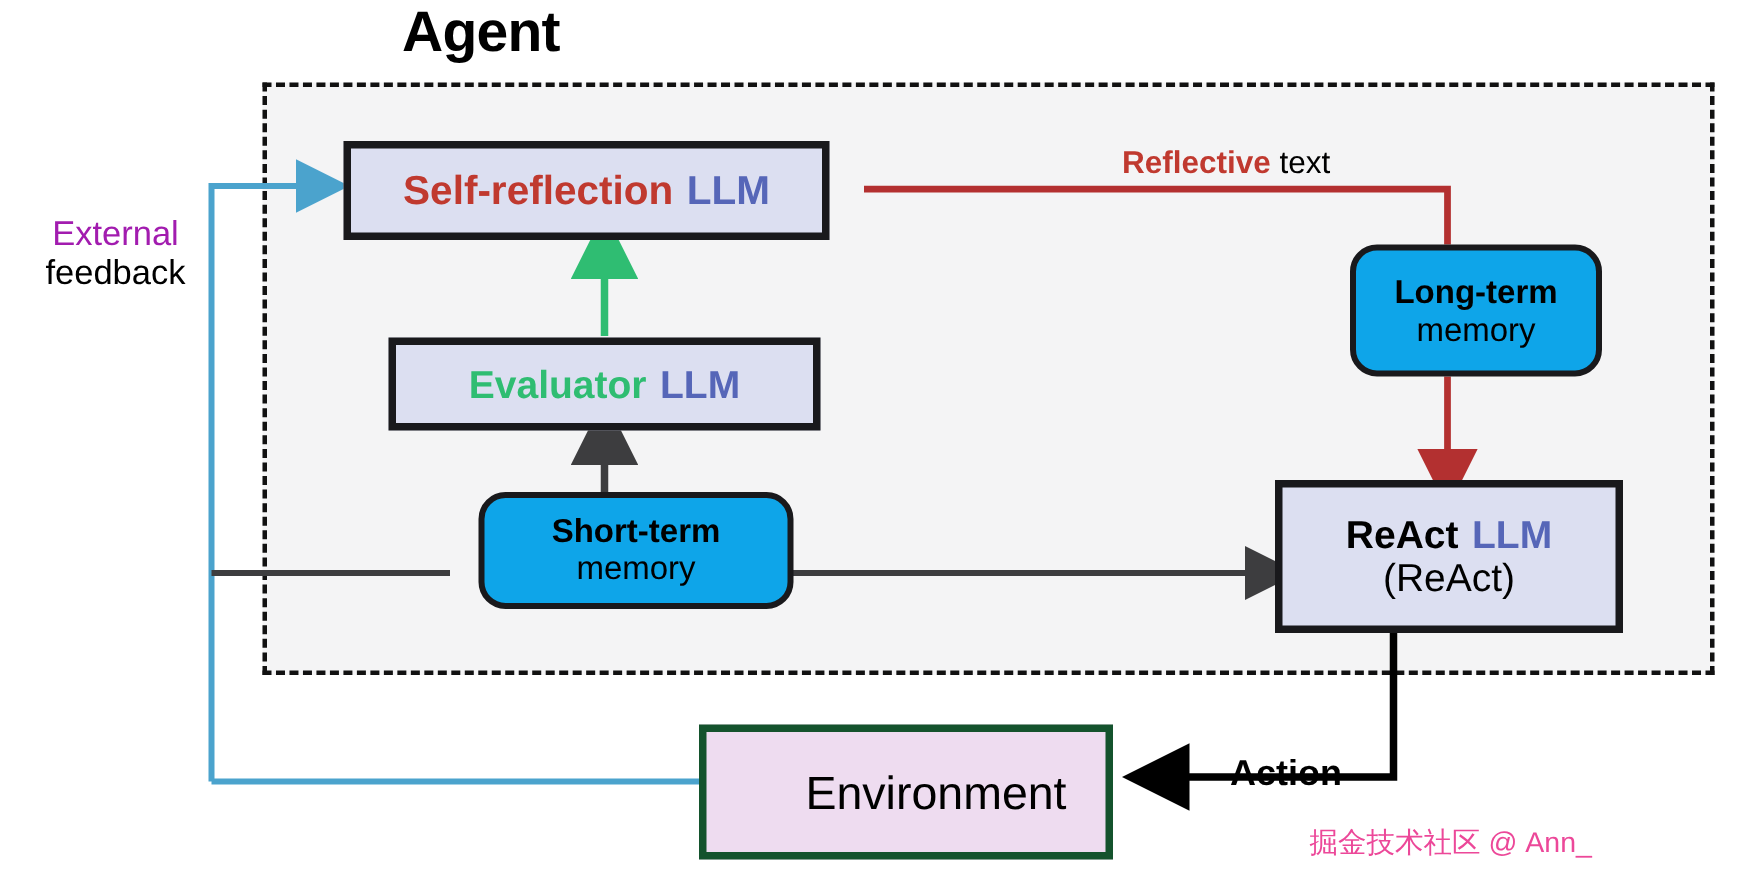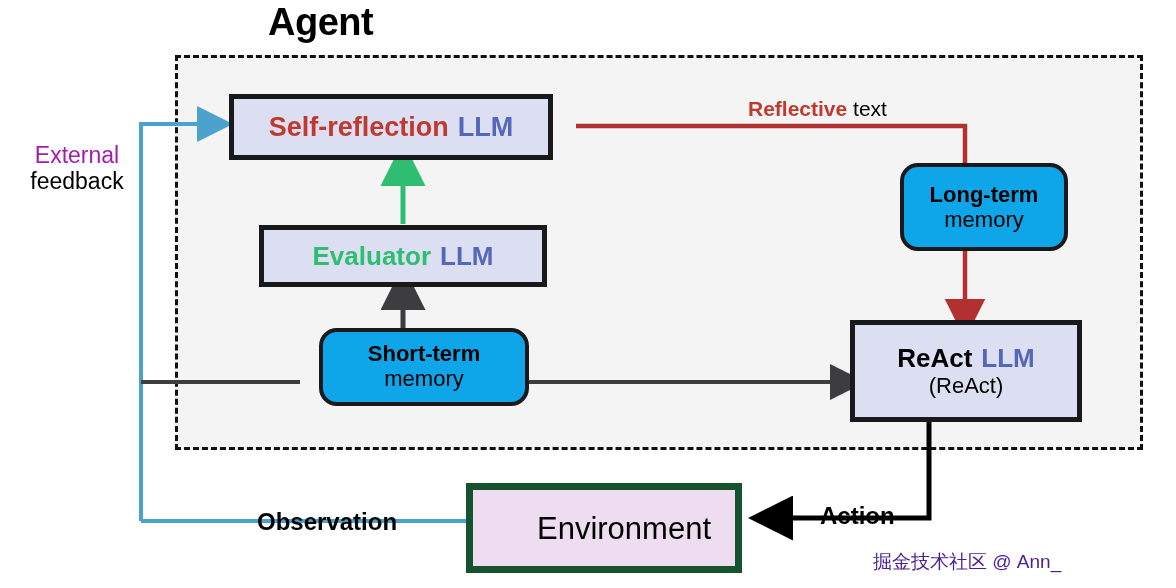--- a/index.html
+++ b/index.html
@@ -55,21 +55,21 @@
     border: 5px solid #19191c;
     background: #dcdff1;
   }
   .node-round {
     border: 4px solid #19191c;
     background: #0ea5e9;
     border-radius: 18px;
     margin-left: 20px;
   }
   .node-env {
-    border: 7px solid #14532d;
+    border: 5px solid #14532d;
     background: #eedcf0;
     padding-left: 40px;
   }
 
   .t-bold { font-weight: 700; }
   .t-reg  { font-weight: 400; }
 
   .c-red    { color: #c0392f; }
   .c-blue   { color: #5666b8; }
   .c-green  { color: #2fbd72; }
@@ -96,21 +96,21 @@
   #long-term {
     left: 880px; top: 163px; width: 168px; height: 88px;
   }
   #long-term .line1 { font-size: 22px; line-height: 1.15; }
   #long-term .line2 { font-size: 22px; line-height: 1.15; }
 
   #actor {
     left: 850px; top: 320px; width: 232px; height: 102px;
   }
   #actor .line1 { font-size: 26px; line-height: 1.12; white-space: nowrap; }
-  #actor .line2 { font-size: 22px; line-height: 1.15; text-align: center; }
+  #actor .line2 { font-size: 26px; line-height: 1.15; text-align: center; }
 
   #environment {
     left: 466px; top: 483px; width: 276px; height: 90px;
   }
   #environment .label { font-size: 31px; line-height: 1; }
 
   
   .flabel {
     position: absolute;
     white-space: nowrap;
@@ -139,21 +139,21 @@
   #action-label {
     left: 804px; top: 503px;
     font-size: 24px;
     font-weight: 700;
     margin-left: 16px;
   }
   #watermark {
     position: absolute;
     left: 873px; top: 549px;
     font-size: 19px;
-    color: #4c1d95;
+    color: #ec4899;
     white-space: nowrap;
   }
 
   svg.wires {
     position: absolute;
     left: 0; top: 0;
     width: 1176px;
     height: 588px;
     pointer-events: none;
   }
@@ -250,19 +250,18 @@
   </div>
 
   <div class="flabel" id="external-feedback">
     <div class="t-reg c-sky">External</div>
     <div class="t-reg c-black">feedback</div>
   </div>
 
 
   <div class="flabel" id="reflective-text"><span class="t-bold c-red">Reflective</span><span class="t-reg c-black"> text</span></div>
 
-  <div class="flabel c-black" id="observation-label">Observation</div>
 
   <div class="flabel c-black" id="action-label">Action</div>
 
   <div id="watermark">掘金技术社区 @ Ann_</div>
 
 </div>
 
 </body></html>

